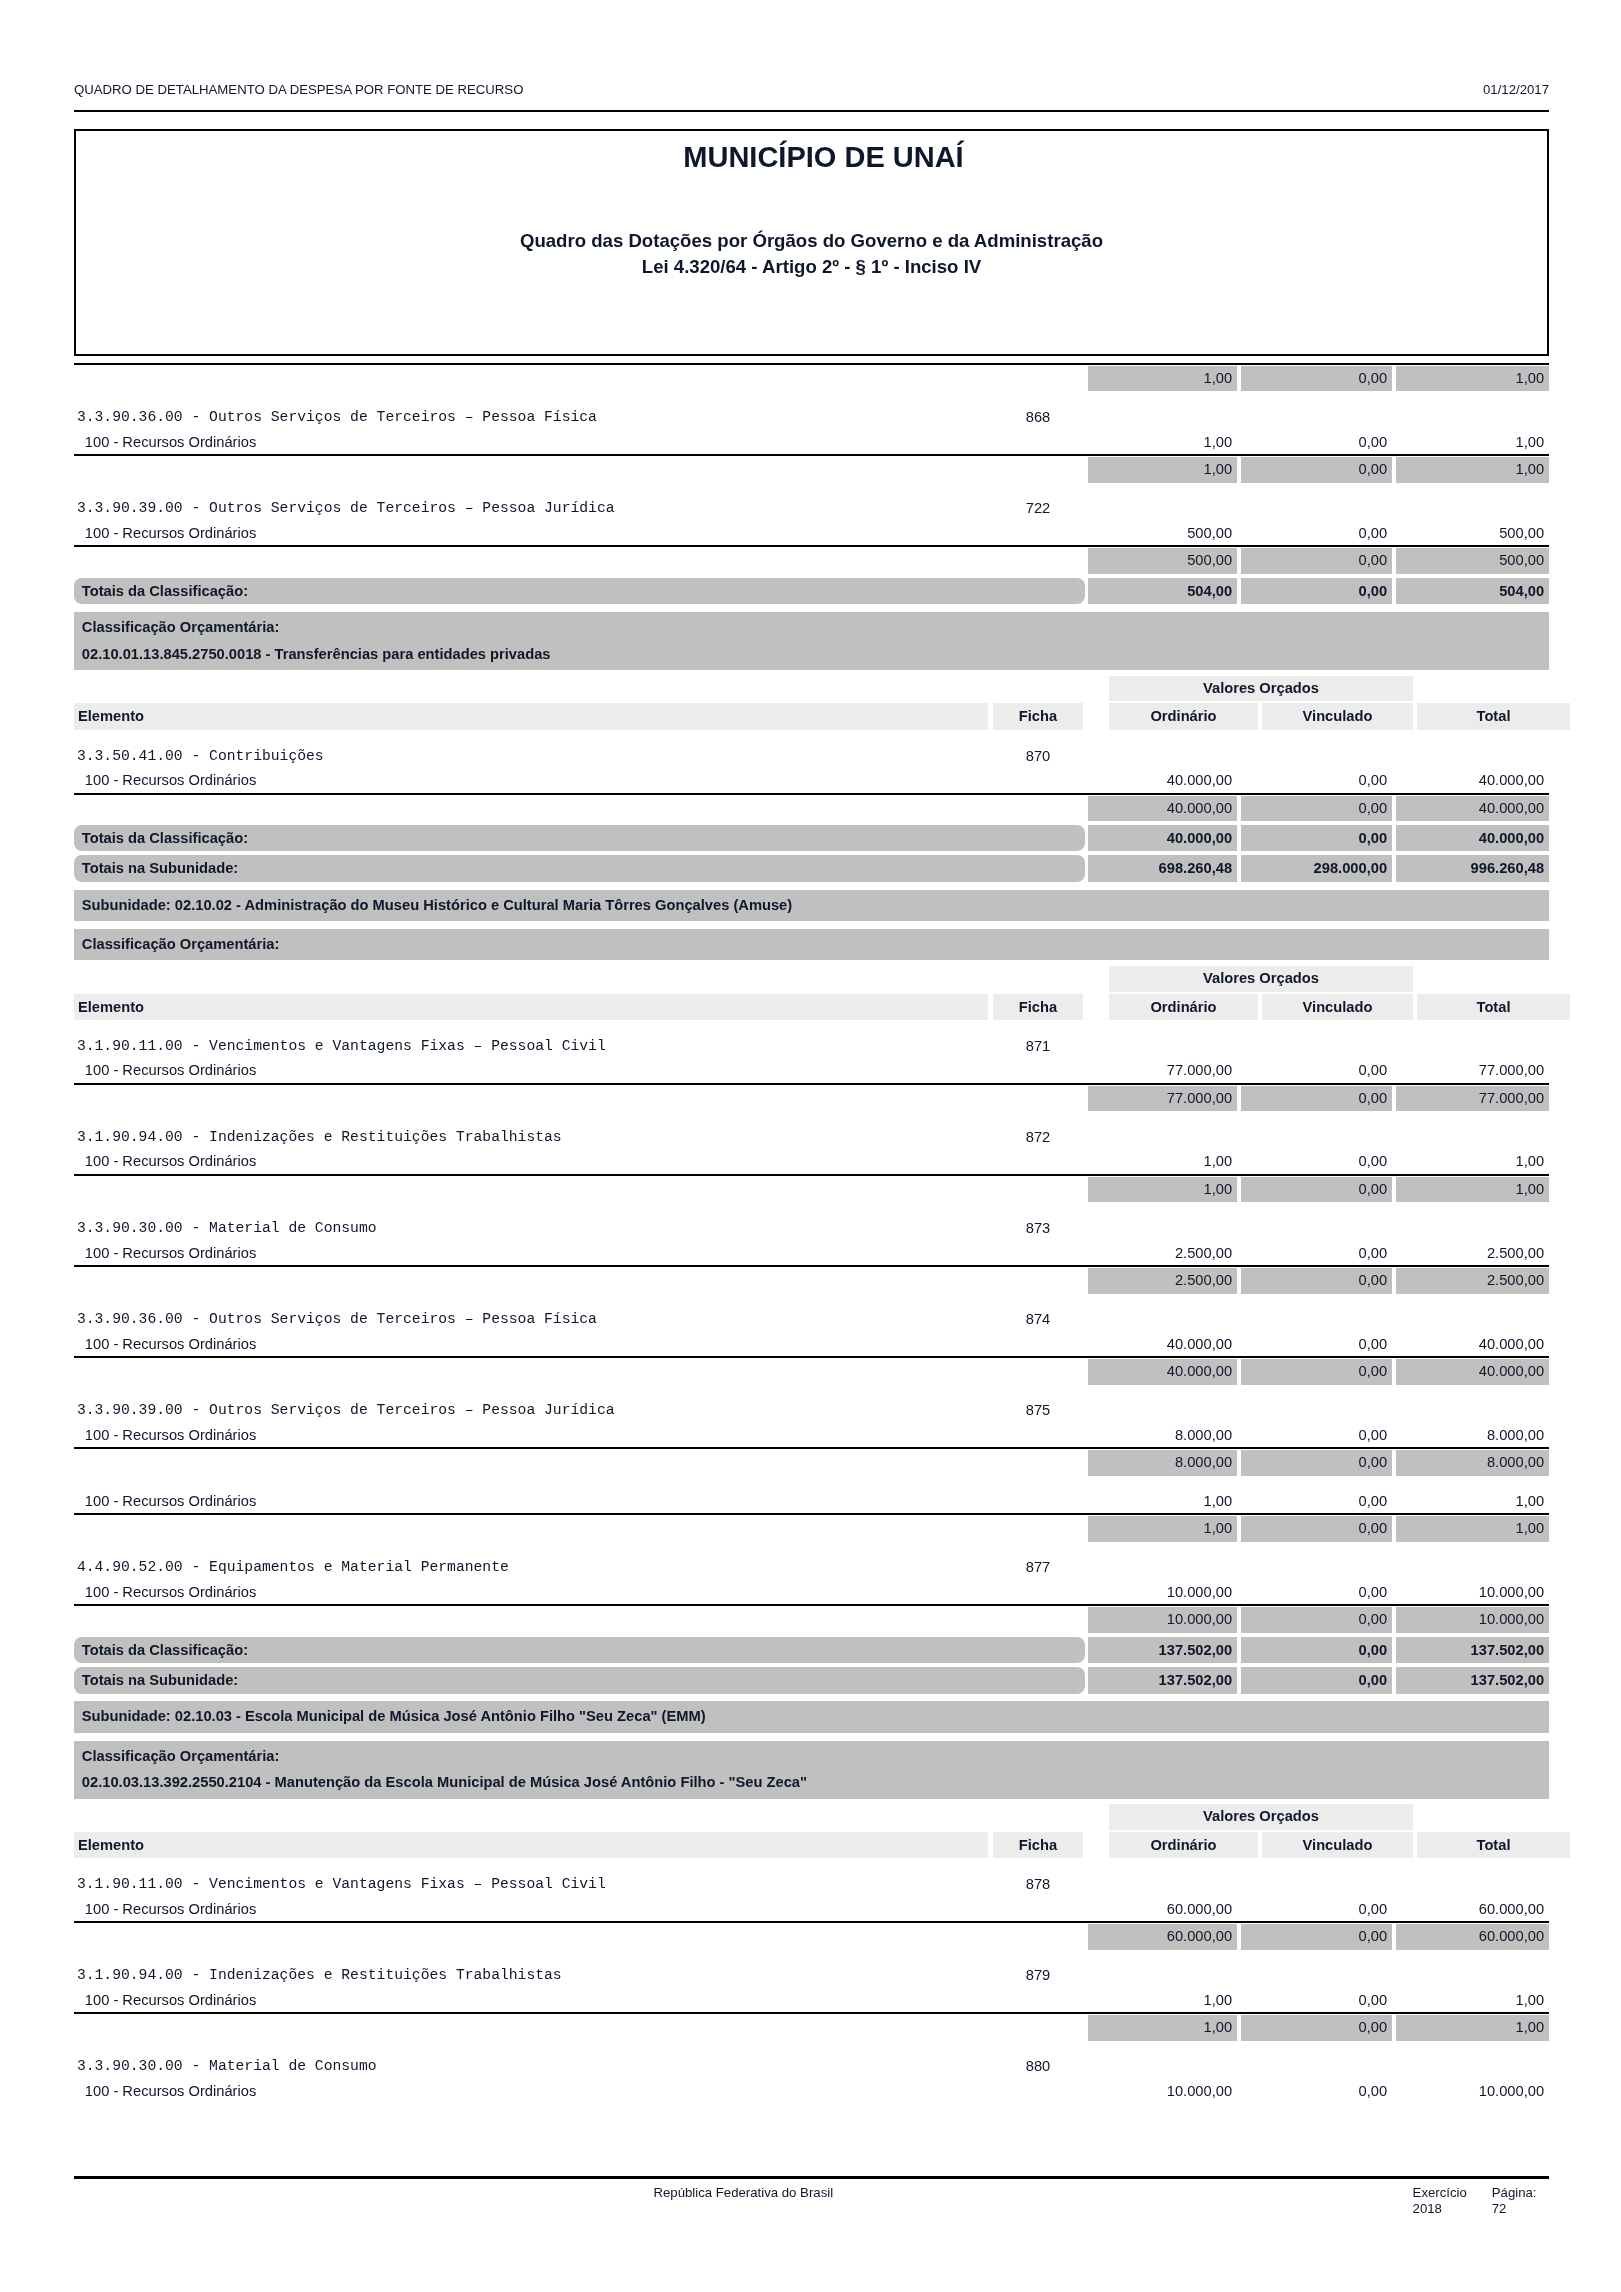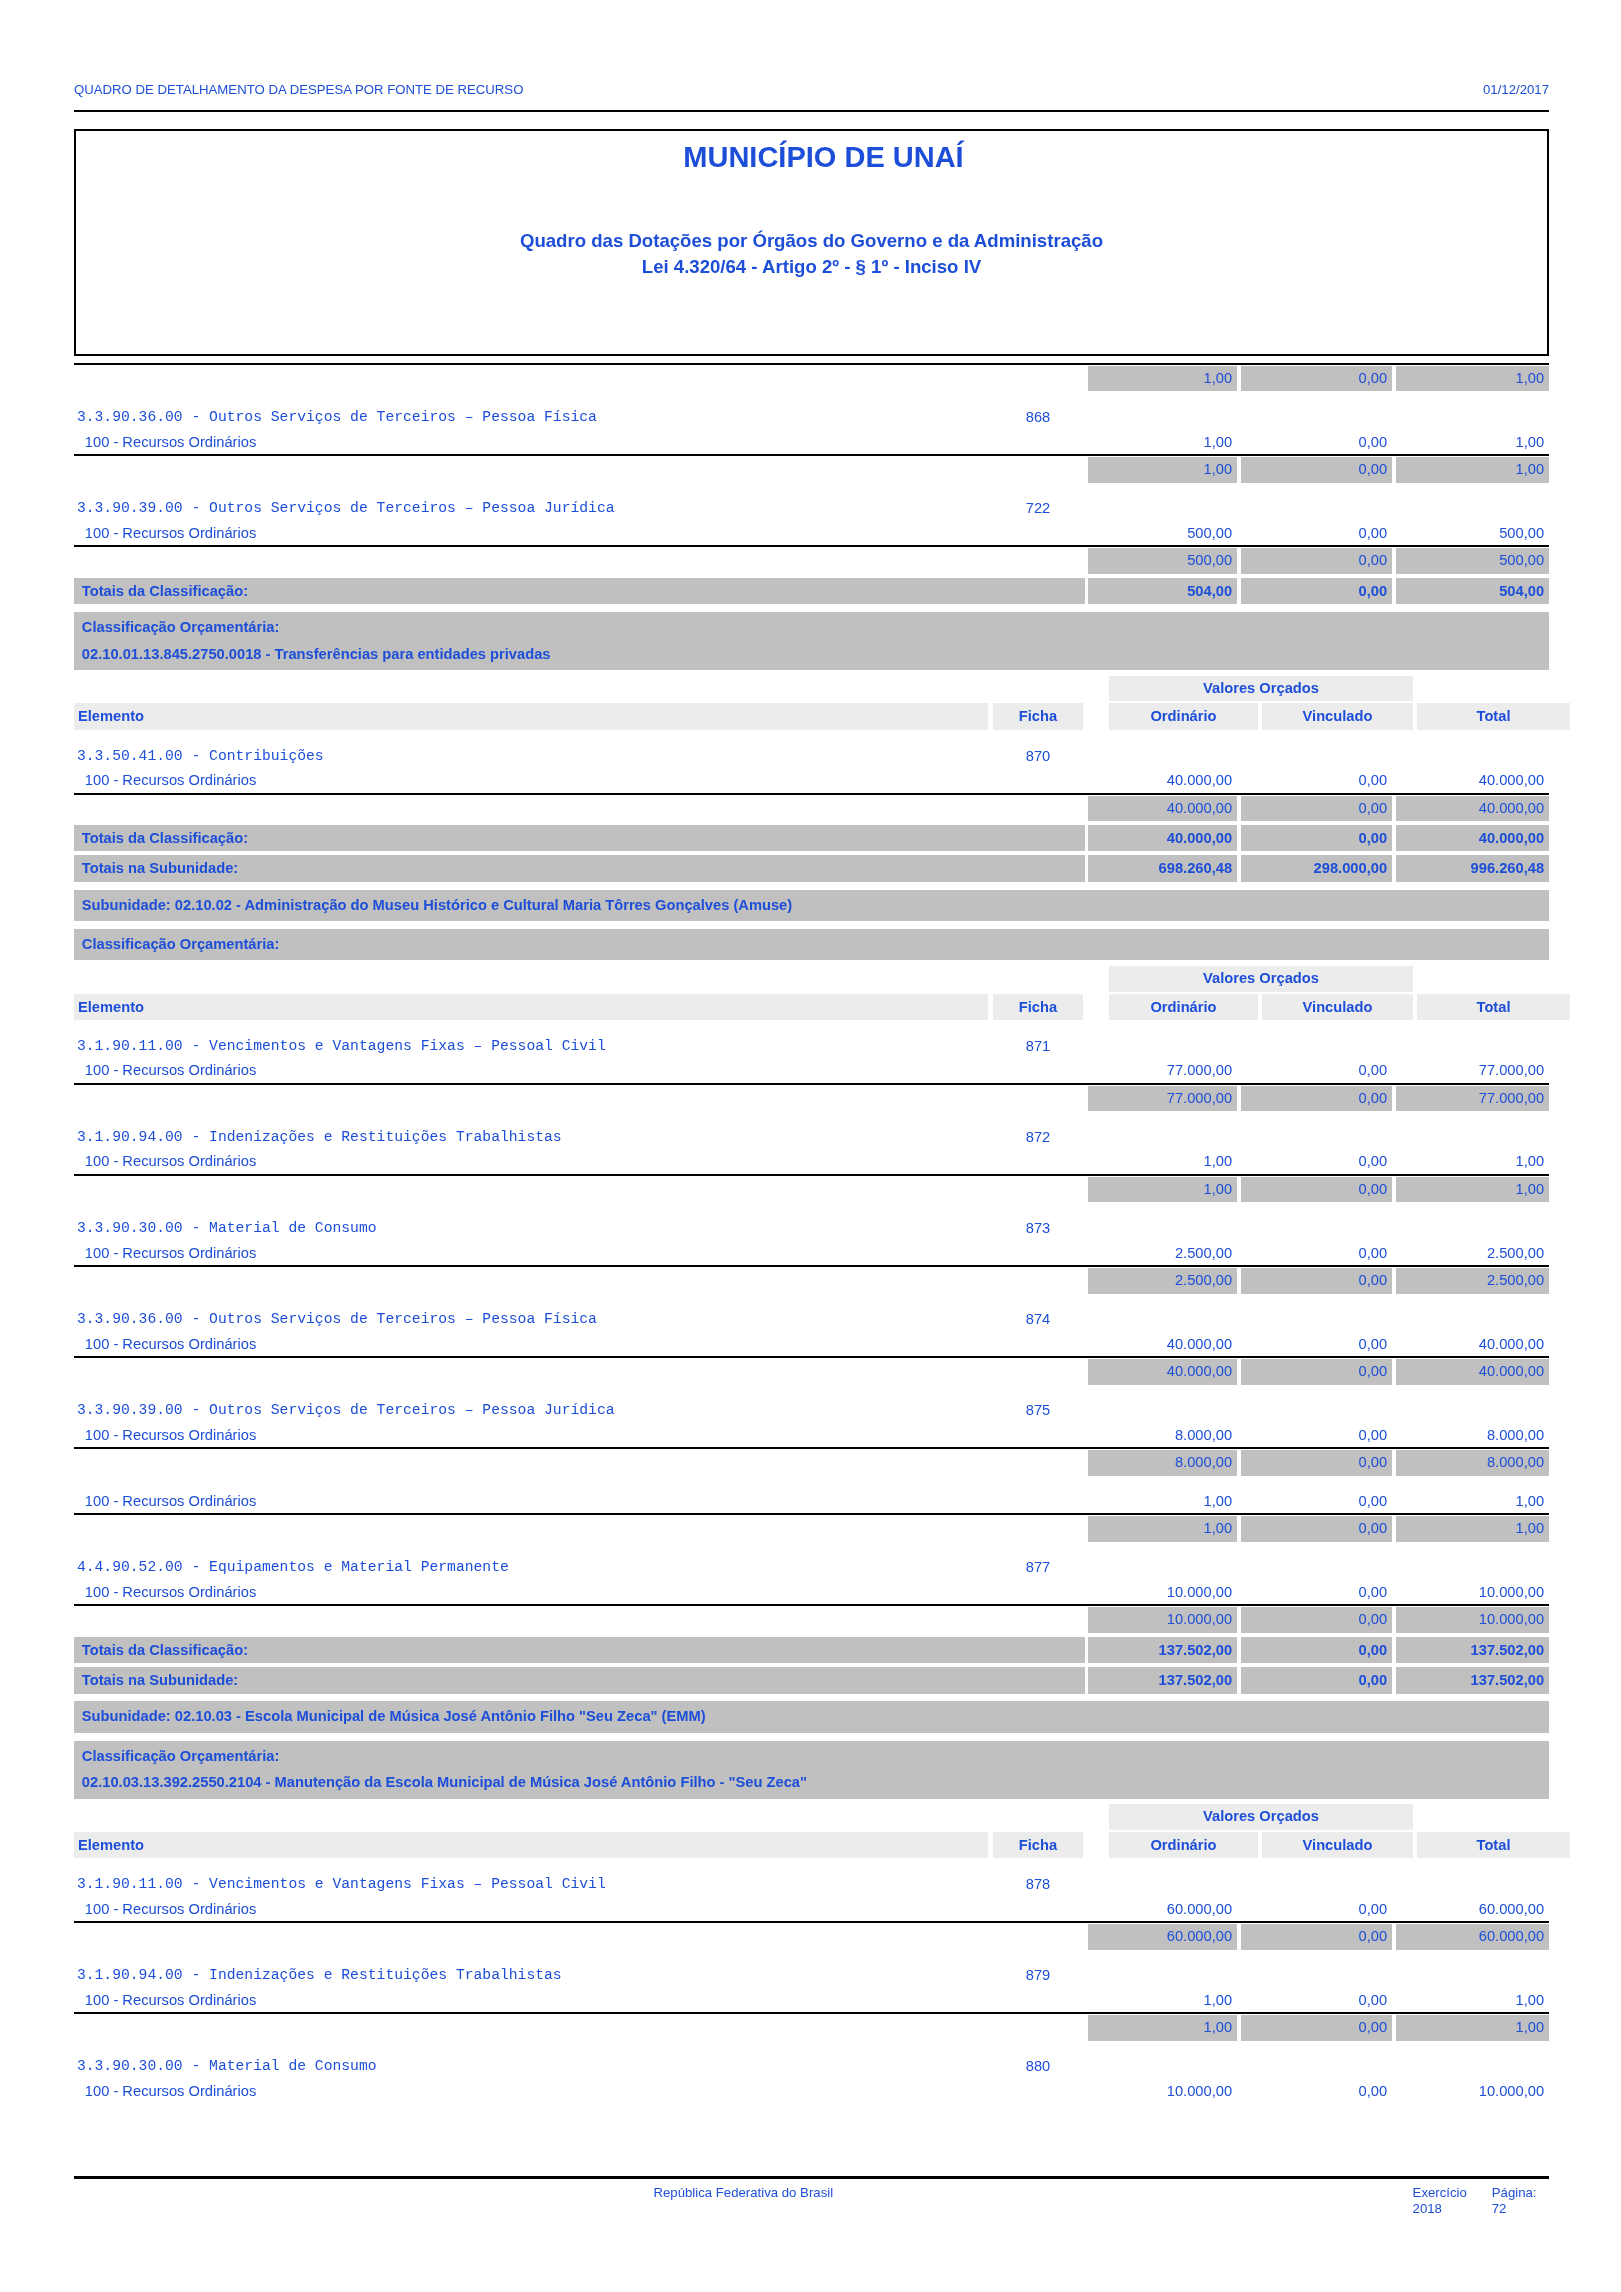--- a/index.html
+++ b/index.html
@@ -1,38 +1,38 @@
 <!DOCTYPE html>
 <html><head>
 <meta charset="utf-8">
 <style>
   html,body{margin:0;padding:0;background:#fff;}
   .page{position:relative;width:1621px;height:2293px;background:#fff;overflow:hidden;
-        font-family:"Liberation Sans",sans-serif;color:#1d4ed8;font-size:14.7px;}
+        font-family:"Liberation Sans",sans-serif;color:#0f172a;font-size:14.7px;}
   .content{position:absolute;left:74px;top:0;width:1475px;}
 
   
   .pagehead{margin-top:82px;display:flex;justify-content:space-between;
             font-size:13.2px;line-height:15.7px;}
   .head-rule{margin-top:11.8px;height:2.9px;background:#000;}
 
   
   .titlebox{margin-top:16.7px;height:227px;border:2.9px solid #000;box-sizing:border-box;text-align:center;}
   .muni{margin-top:9.8px;font-size:29px;font-weight:bold;line-height:33px;margin-left:24px;}
   .subtbl{margin-top:54px;font-size:18.6px;font-weight:bold;line-height:26.5px;}
 
   
   .row{position:relative;width:1475px;}
   .cell{position:absolute;top:0;height:100%;box-sizing:border-box;overflow:hidden;white-space:nowrap;}
   .c-elem{left:0;width:914px;}
   .c-ficha{left:919px;width:90px;text-align:center;}
   .c-ord{left:1014px;width:149px;}
   .c-vinc{left:1167px;width:151px;}
   .c-tot{left:1322px;width:153px;}
-  .c-label{left:0;width:1011px;}
+  .c-label{left:0;width:1011px;border-radius:8px;}
   .c-valores{left:1014px;width:304px;}
   .num{text-align:right;padding-right:4.9px;}
   .center{text-align:center;margin-left:21px;}
   .bold{font-weight:bold;}
   .gray{background:#c0c0c0;}
   .light{background:#ececec;}
   .elem-pad{padding-left:3.9px;}
 
   .blk-sub{margin-top:6.9px;}
   .blk-elem{margin-top:13.7px;}

